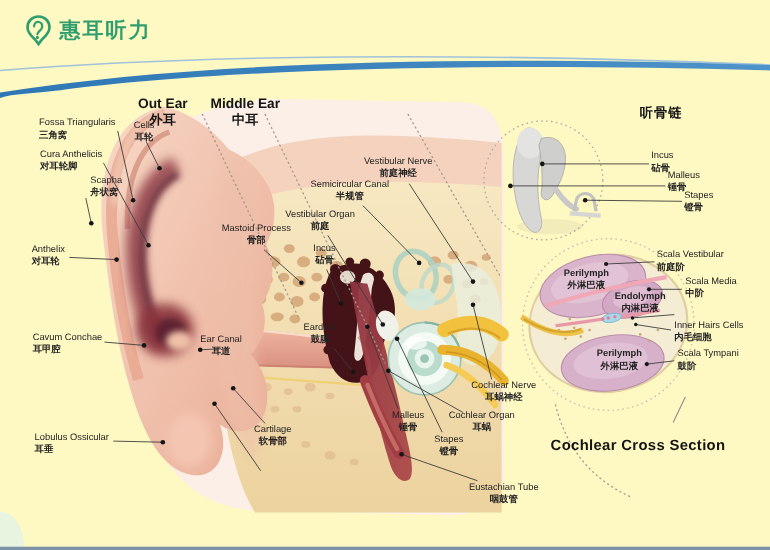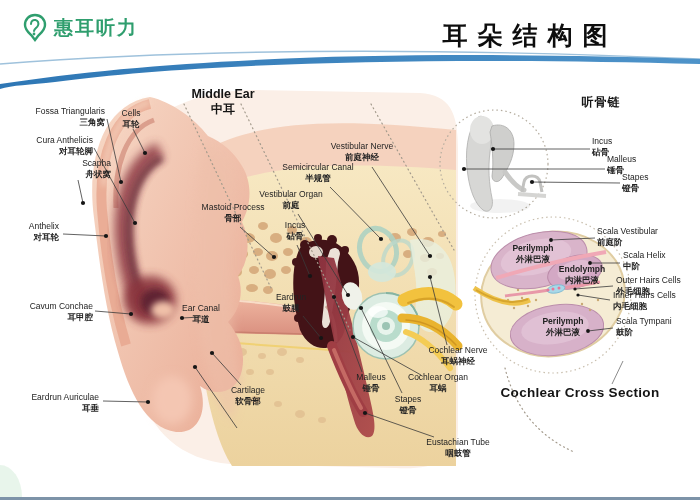--- a/index.html
+++ b/index.html
@@ -1,27 +1,27 @@
 <!DOCTYPE html>
 <html><head>
 <meta charset="utf-8">
 <style>
   html,body{margin:0;padding:0;background:#e8e8e8;}
-  .poster{position:relative;width:700px;height:500px;background:#ffffff;overflow:hidden;
+  .poster{position:relative;width:700px;height:500px;background:#fef9c3;overflow:hidden;
           font-family:"Liberation Sans","DejaVu Sans",sans-serif;}
   .art{position:absolute;left:0;top:0;z-index:1;}
   .brand{position:absolute;left:22px;top:13px;display:flex;align-items:center;gap:6px;z-index:5;}
   .brand-text{font-size:19px;letter-spacing:2px;color:#2f9e6e;font-weight:600;white-space:nowrap;}
   .page-title{position:absolute;left:530px;top:19px;transform:translateX(-50%);
               font-size:25px;font-weight:700;letter-spacing:10px;color:#0d0d0d;
               white-space:nowrap;z-index:5;}
   .lbl{position:absolute;color:#232323;font-size:8.5px;line-height:1.28;white-space:nowrap;z-index:3;}
   .lbl .zh{display:block;font-weight:700;font-size:8.5px;}
   .ca{transform:translateX(-50%);text-align:center;}
-  .ra{text-align:right;}
+  .ra{text-align:left;}
   .la{text-align:left;}
   .sec{font-size:12.5px;font-weight:700;color:#141414;}
   .sec .zh{font-size:12px;}
   .inset-title{font-size:13.5px;font-weight:600;color:#141414;letter-spacing:.3px;}
   .inset-title .zh{font-size:12px;font-weight:700;letter-spacing:1px;}
   .strong .en{font-weight:700;}
   .bottom-strip{position:absolute;left:0;bottom:0;width:700px;height:3px;background:#7d93a8;z-index:4;}
   .mint-corner{position:absolute;left:0;bottom:3px;width:22px;height:32px;background:#e2f2e6;
                border-radius:0 100% 0 0;z-index:2;opacity:.8;}
 </style>
@@ -298,22 +298,25 @@
   </svg>
 
   <div class="brand">
     <svg width="26" height="30" viewBox="0 0 26 30">
       <path d="M13,2 C7,2 3,6.5 3,12 C3,17 7,20 10,23 L13,27 L16,23 C19,20 23,17 23,12 C23,6.5 19,2 13,2 Z" fill="none" stroke="#2f9e6e" stroke-width="2.4"></path>
       <path d="M9,11 C9,8 11,6.5 13.5,7 C16,7.5 17,10 16,12.5 C15,15 12.5,15.5 12,18" fill="none" stroke="#2f9e6e" stroke-width="2" stroke-linecap="round"></path>
       <circle cx="12" cy="21" r="1.4" fill="#2f9e6e"></circle>
     </svg>
     <span class="brand-text">惠耳听力</span>
   </div>
-  <div class="page-title">耳朵结构图</div>
-
+
+  <div class="lbl ca sec" style="left:148px;top:86px">
+    <span class="en">Out Ear</span>
+    <span class="zh">外耳</span>
+  </div>
   <div class="lbl ca sec" style="left:223px;top:86px">
     <span class="en">Middle Ear</span>
     <span class="zh">中耳</span>
   </div>
 
   <div class="lbl ra" style="right:595px;top:106px">
     <span class="en">Fossa Triangularis</span>
     <span class="zh">三角窝</span>
   </div>
   <div class="lbl ca" style="left:131px;top:108px">
@@ -330,21 +333,21 @@
   </div>
   <div class="lbl ra" style="right:641px;top:221px">
     <span class="en">Anthelix</span>
     <span class="zh">对耳轮</span>
   </div>
   <div class="lbl ra" style="right:607px;top:301px">
     <span class="en">Cavum Conchae</span>
     <span class="zh">耳甲腔</span>
   </div>
   <div class="lbl ra" style="right:601px;top:392px">
-    <span class="en">Eardrun Auriculae</span>
+    <span class="en">Lobulus Ossicular</span>
     <span class="zh">耳垂</span>
   </div>
 
   <div class="lbl ca" style="left:362px;top:141px">
     <span class="en">Vestibular Nerve</span>
     <span class="zh">前庭神经</span>
   </div>
   <div class="lbl ca" style="left:318px;top:162px">
     <span class="en">Semicircular Canal</span>
     <span class="zh">半规管</span>
@@ -412,42 +415,38 @@
 
   <div class="lbl la" style="left:597px;top:226px">
     <span class="en">Scala Vestibular</span>
     <span class="zh">前庭阶</span>
   </div>
   <div class="lbl ca strong" style="left:533px;top:243px">
     <span class="en">Perilymph</span>
     <span class="zh">外淋巴液</span>
   </div>
   <div class="lbl la" style="left:623px;top:250px">
-    <span class="en">Scala Helix</span>
+    <span class="en">Scala Media</span>
     <span class="zh">中阶</span>
   </div>
   <div class="lbl ca strong" style="left:582px;top:264px">
     <span class="en">Endolymph</span>
     <span class="zh">内淋巴液</span>
   </div>
-  <div class="lbl la" style="left:616px;top:275px">
-    <span class="en">Outer Hairs Cells</span>
-    <span class="zh">外毛细胞</span>
-  </div>
   <div class="lbl la" style="left:613px;top:290px">
     <span class="en">Inner Hairs Cells</span>
     <span class="zh">内毛细胞</span>
   </div>
   <div class="lbl ca strong" style="left:563px;top:316px">
     <span class="en">Perilymph</span>
     <span class="zh">外淋巴液</span>
   </div>
   <div class="lbl la" style="left:616px;top:316px">
     <span class="en">Scala Tympani</span>
     <span class="zh">鼓阶</span>
   </div>
-  <div class="lbl ca inset-title" style="left:580px;top:384px">
+  <div class="lbl ca inset-title" style="left:580px;top:396px">
     <span class="en">Cochlear Cross Section</span>
   </div>
 
   <div class="mint-corner"></div>
   <div class="bottom-strip"></div>
 </div>
 
 </body></html>

